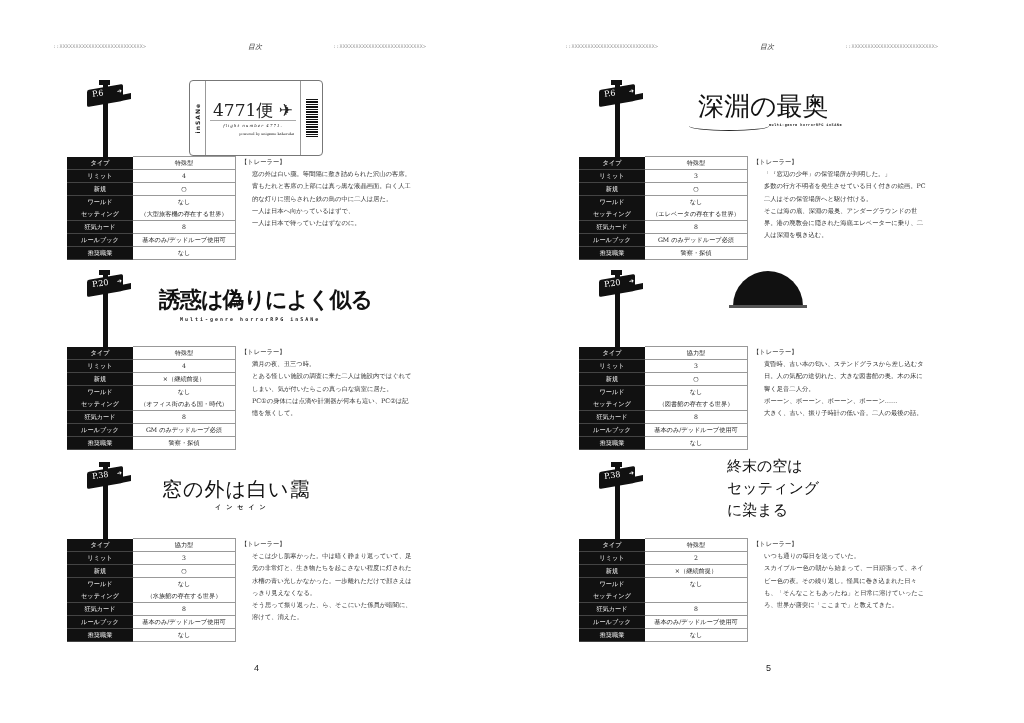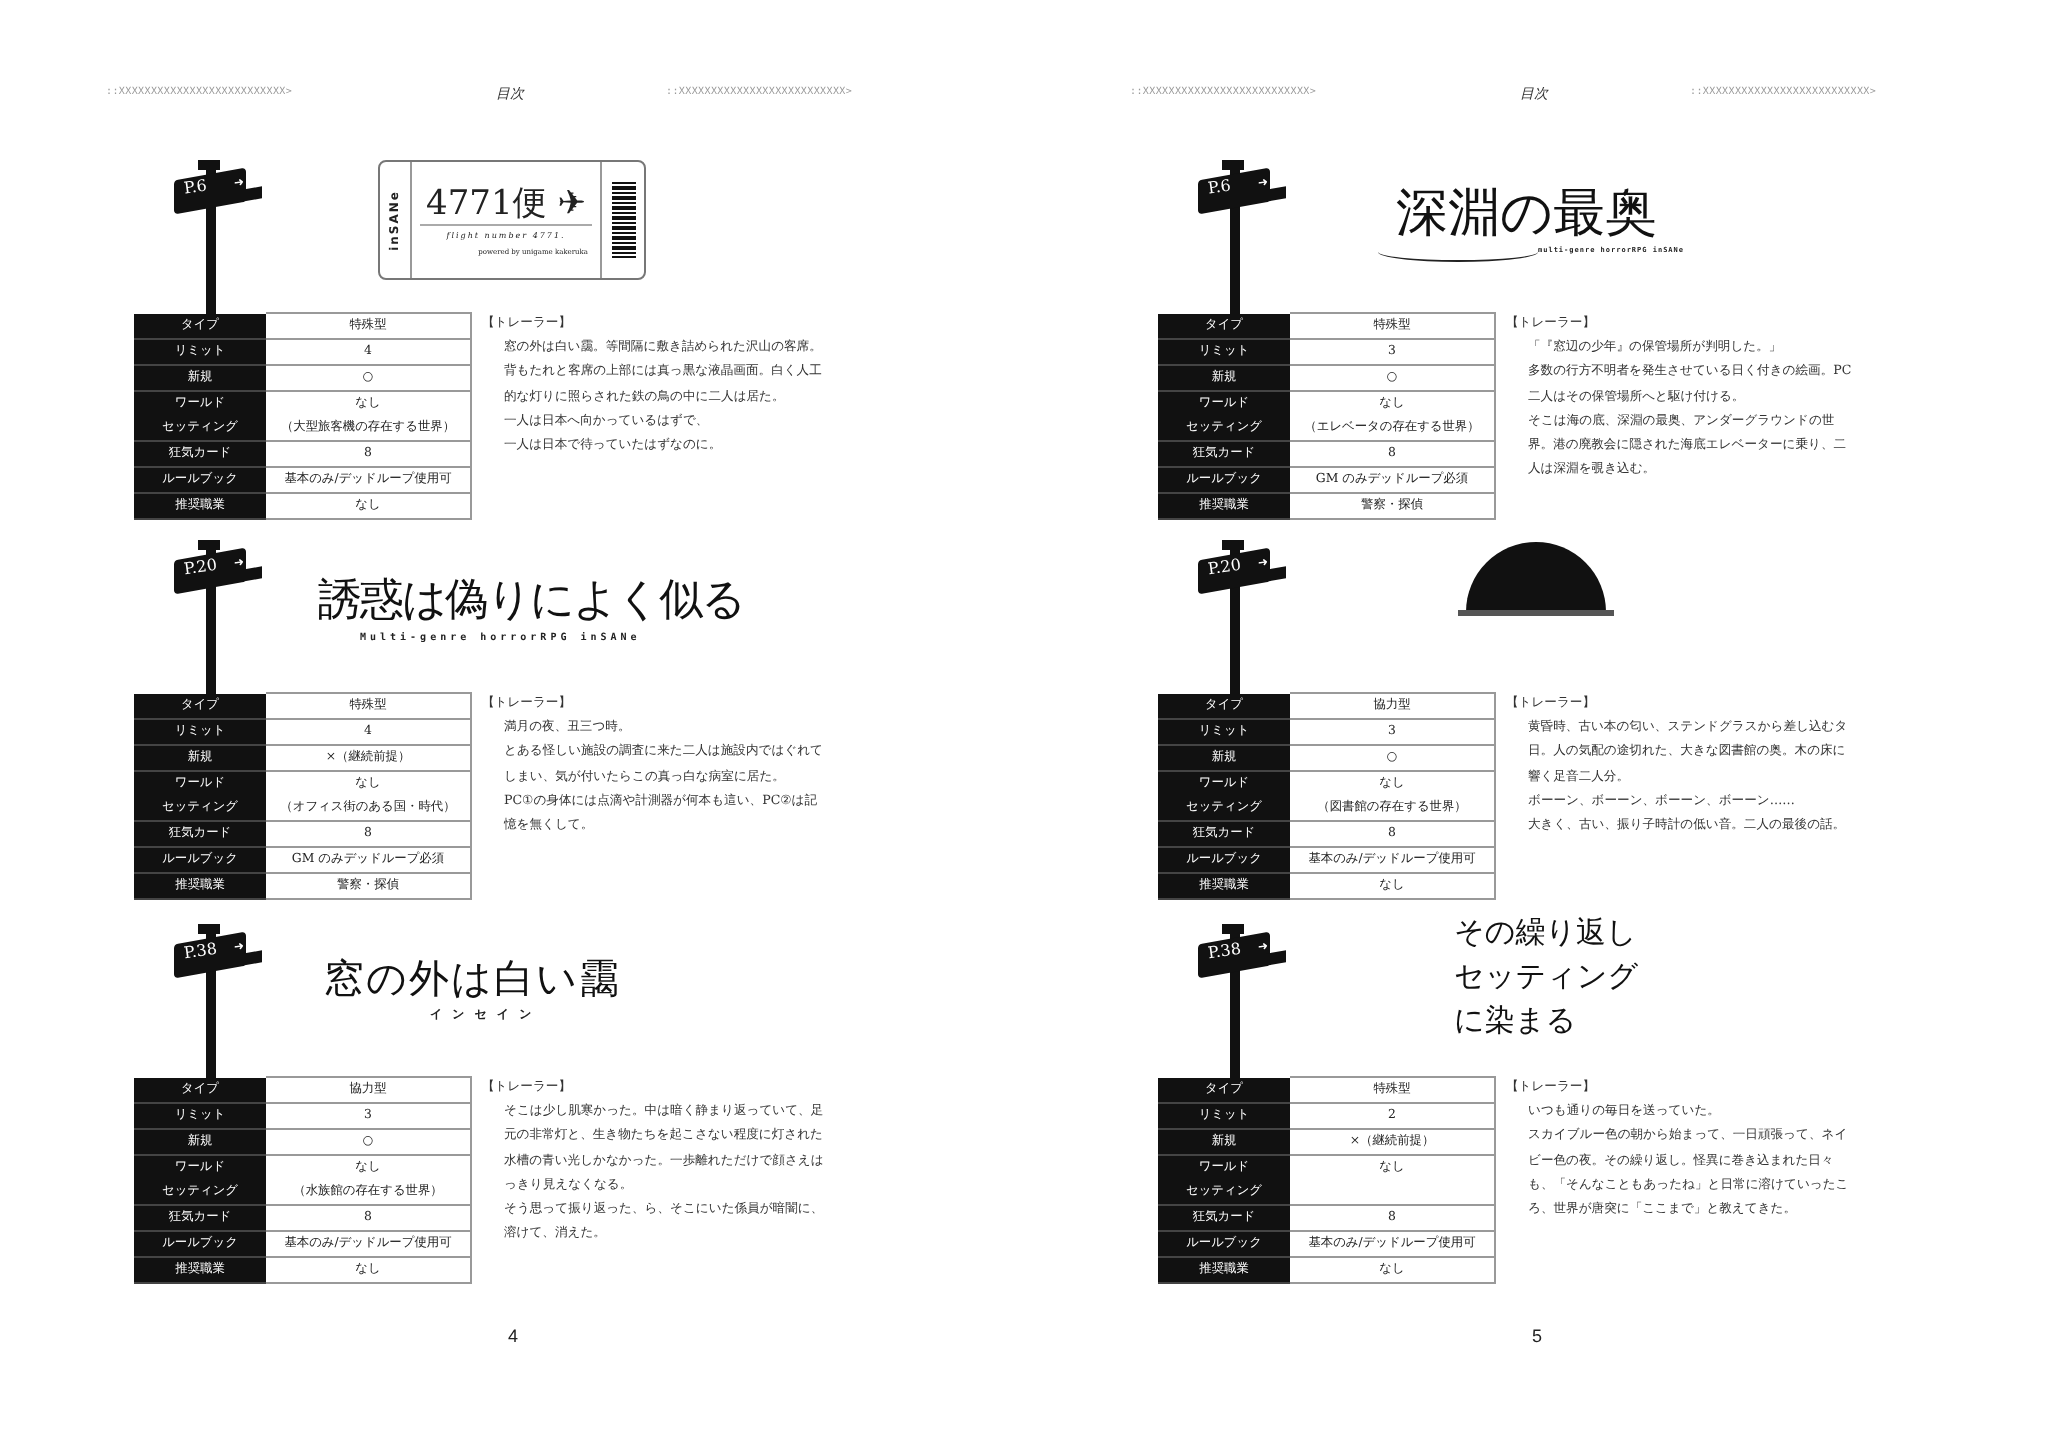--- a/index.html
+++ b/index.html
@@ -22,31 +22,31 @@
   
   .sign { position:absolute; left:18px; top:0; width:50px; height:80px; }
   .sign .post { position:absolute; left:18px; top:8px; width:5px; height:76px; background:#111; }
   .sign .cap { position:absolute; left:14px; top:3px; width:11px; height:5px; background:#111; }
   .sign .board { position:absolute; left:2px; top:10px; width:36px; height:17px; background:#111; transform:skewY(-10deg); border-radius:2px; }
   .sign .board-tail { position:absolute; left:36px; top:17px; width:10px; height:6px; background:#111; transform:skewY(-10deg); }
   .sign .label { position:absolute; left:7px; top:12px; color:#fff; font-size:8px; font-family:"DejaVu Serif", serif; transform:rotate(-8deg); white-space:nowrap; }
   .sign .arrow { position:absolute; left:32px; top:10px; color:#fff; font-size:6px; transform:rotate(-8deg); }
 
   
-  .ticket { position:absolute; left:122px; top:3px; width:134px; height:60px; border:1px solid #777; border-radius:4px; display:flex; background:#fff; }
+  .ticket { position:absolute; left:122px; top:3px; width:134px; height:76px; border:1px solid #777; border-radius:4px; display:flex; background:#fff; }
   .ticket .stub { width:16px; border-right:1px solid #999; display:flex; align-items:center; justify-content:center; }
   .ticket .stub span { writing-mode:vertical-rl; transform:rotate(180deg); font-family:"DejaVu Sans", sans-serif; font-size:6px; letter-spacing:1px; font-weight:bold; }
   .ticket .mid { flex:1; display:flex; flex-direction:column; align-items:center; justify-content:center; }
   .ticket .flight { font-size:17px; border-bottom:1px solid #aaa; padding:0 3px; line-height:19px; }
   .ticket .sub { font-size:4px; font-style:italic; margin-top:2px; letter-spacing:1px; }
   .ticket .powered { font-size:3.5px; margin-top:4px; align-self:flex-end; margin-right:6px; }
   .ticket .barcode { width:22px; border-left:1px solid #999; display:flex; align-items:center; justify-content:center; }
   .ticket .barcode div { width:12px; height:38px; background:repeating-linear-gradient(to bottom,#111 0 1px,#fff 1px 2px,#111 2px 4px,#fff 4px 5px); }
 
-  .title-brush { position:absolute; font-family:"DejaVu Serif", serif; font-weight:normal; color:#111; white-space:nowrap; }
+  .title-brush { position:absolute; font-family:"DejaVu Serif", serif; font-weight:bold; color:#111; white-space:nowrap; }
   .title-sub { position:absolute; font-family:"DejaVu Sans Mono", monospace; font-size:5px; letter-spacing:2px; font-weight:bold; color:#222; white-space:nowrap; }
 
   
   .spec { position:absolute; left:0; top:79px; width:169px; border-collapse:collapse; font-size:6.2px; }
   .spec td { height:12.2px; text-align:center; padding:0; line-height:12px; }
   .spec td.k { background:#111; color:#fff; width:66px; border-bottom:1px solid #444; }
   .spec td.v { background:#fff; color:#222; border:1px solid #999; border-left:none; }
   .spec tr.split-top td.k { border-bottom:none; }
   .spec tr.split-top td.v { border-bottom:none; }
   .spec tr.split-bot td.v { border-top:none; }
@@ -372,21 +372,21 @@
 
   <div class="entry" style="top:459px">
     <div class="sign">
       <div class="cap"></div>
         <div class="post"></div>
         <div class="board"></div>
         <div class="board-tail"></div>
       <span class="label">P.38</span>
       <span class="arrow">➜</span>
     </div>
-    <div class="title-brush" style="left:148px; top:-2px; font-size:15px; font-weight:normal; font-family:'DejaVu Sans', sans-serif;">その繰り返し</div>
+    <div class="title-brush" style="left:148px; top:-2px; font-size:15px; font-weight:normal; font-family:'DejaVu Sans', sans-serif;">終末の空は</div>
     <div class="title-brush" style="left:148px; top:20px; font-size:15px; font-weight:normal; font-family:'DejaVu Sans', sans-serif;">セッティング</div>
     <div class="title-brush" style="left:148px; top:42px; font-size:15px; font-weight:normal; font-family:'DejaVu Sans', sans-serif;">に染まる</div>
     <table class="spec">
       <tbody>
           <tr>
             <td class="k">タイプ</td>
             <td class="v">特殊型</td>
           </tr>
       <tr>
             <td class="k">リミット</td>

